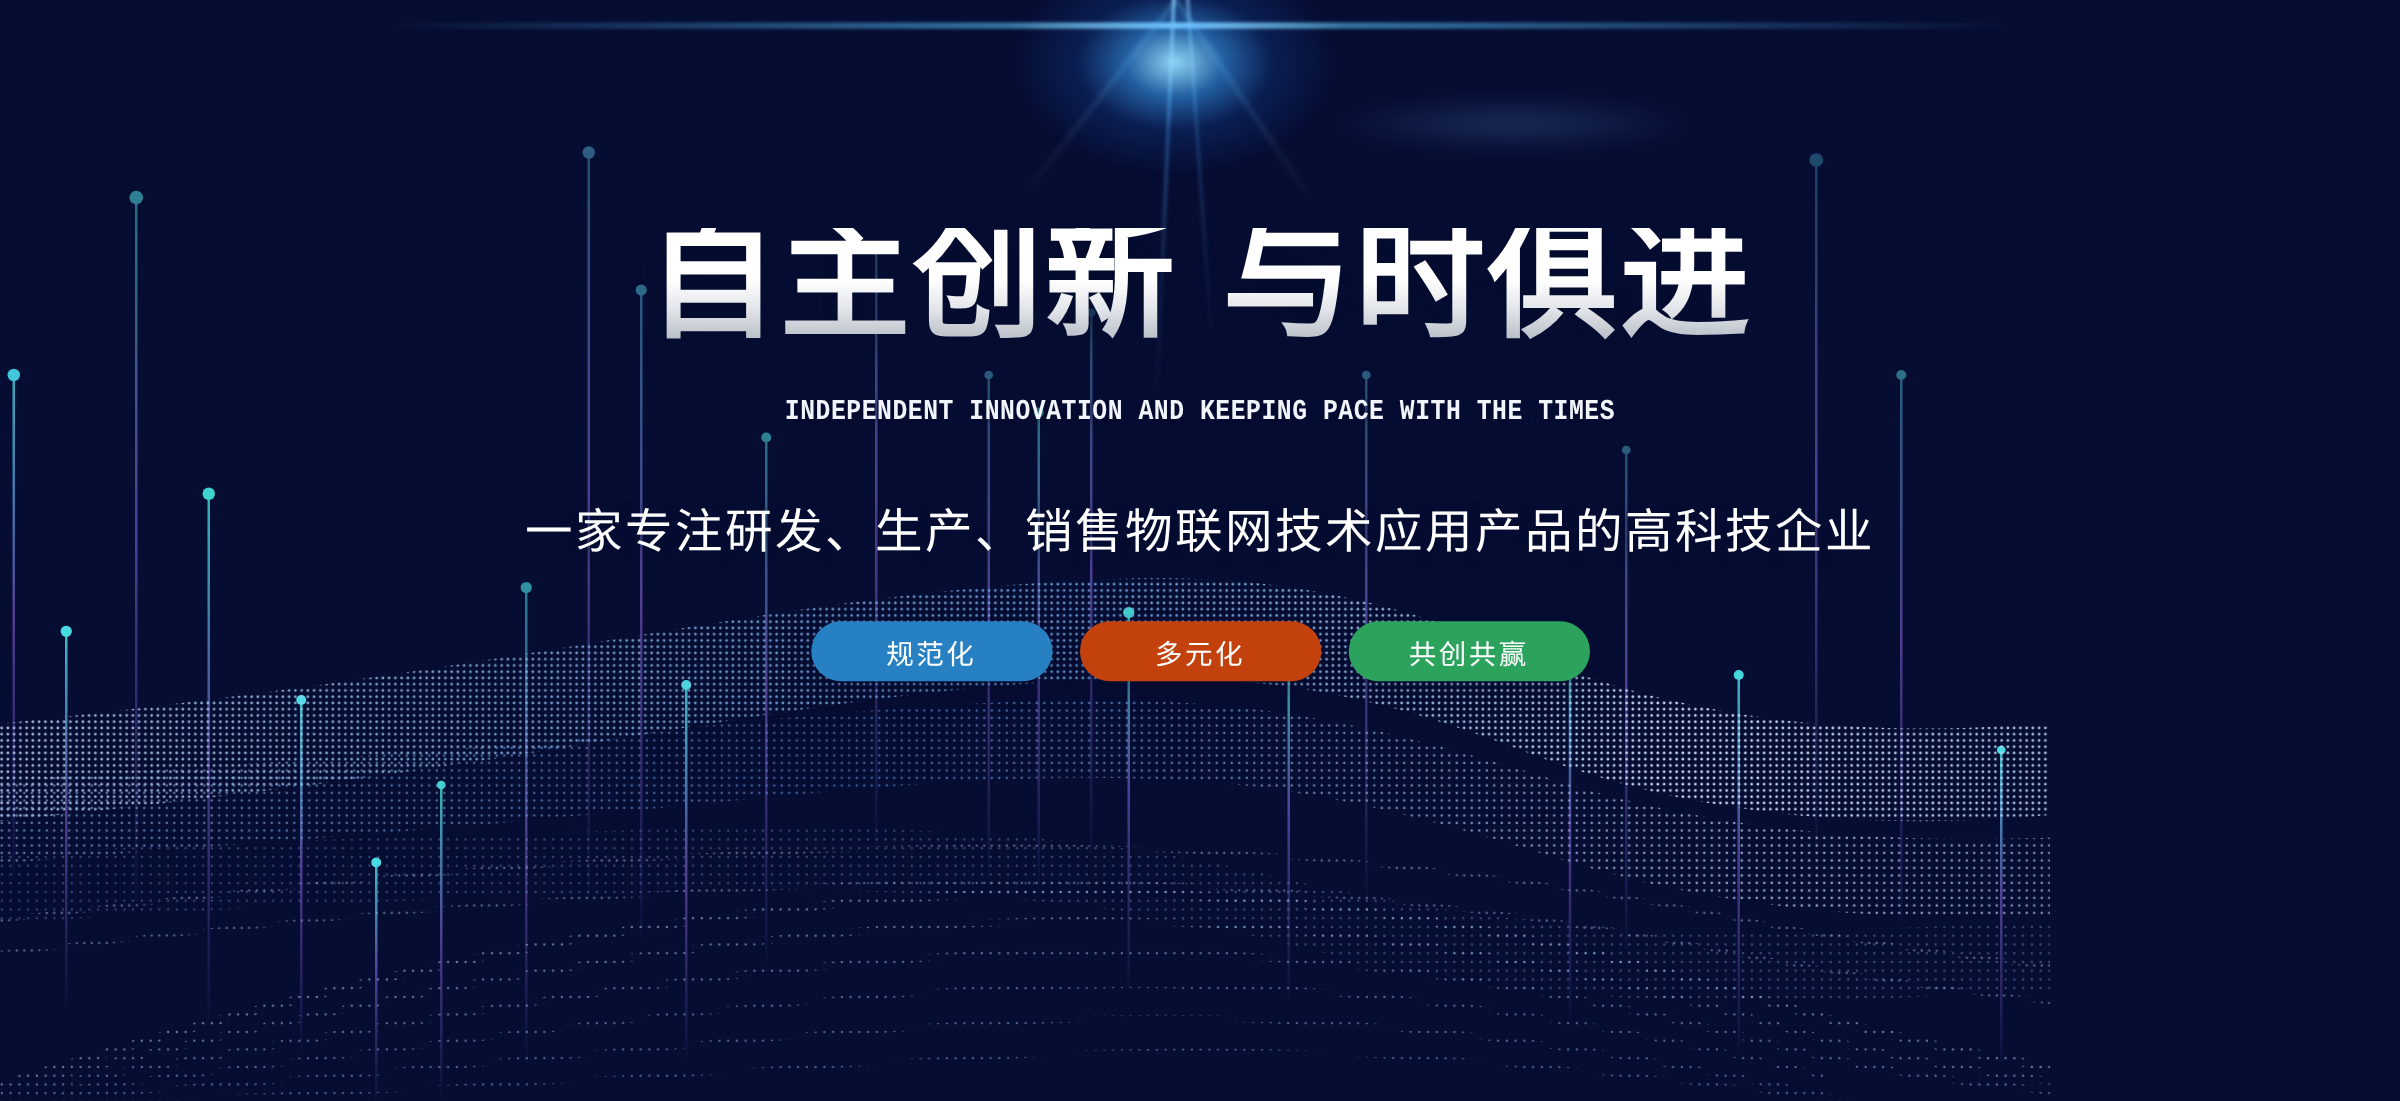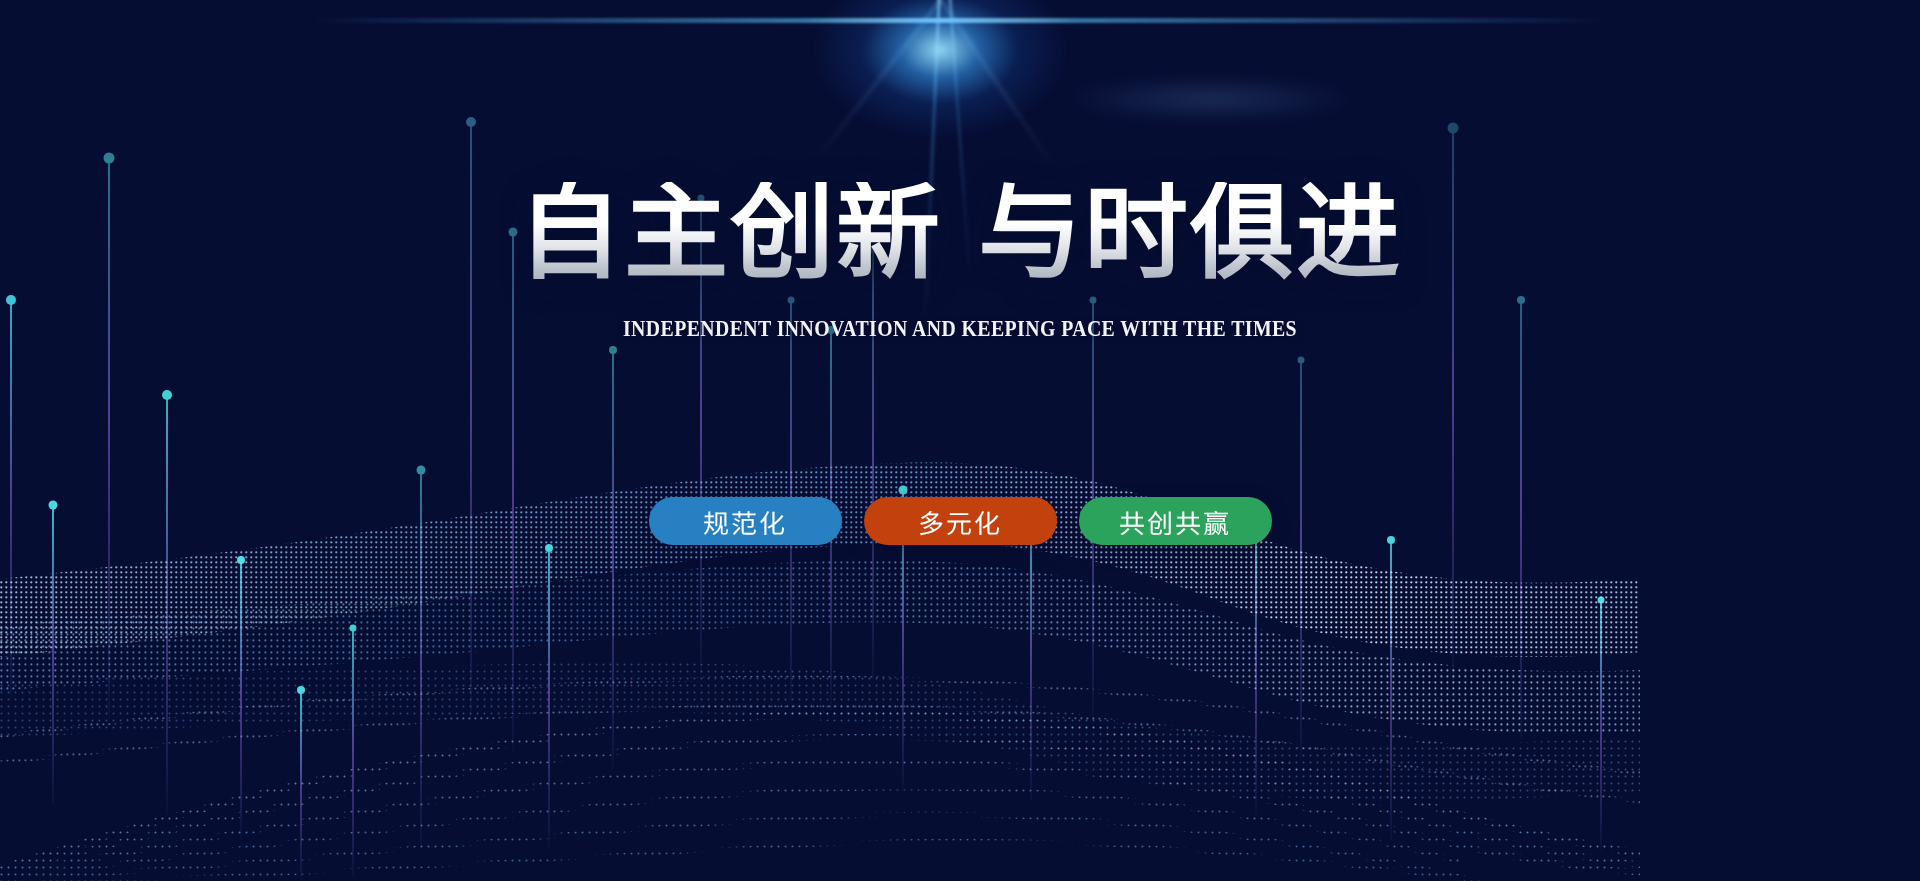--- a/index.html
+++ b/index.html
@@ -3,21 +3,21 @@
 <meta charset="utf-8">
 <title>Banner</title>
 <style>
   html,body{margin:0;padding:0;background:#060d33;}
   *{box-sizing:border-box;}
 
   .stage{
     position:relative;
     width:1640px;height:881px;
     overflow:hidden;
-    font-family:Liberation Serif, serif;
+    font-family:Liberation Mono, monospace;
     background:
       radial-gradient(ellipse 1100px 520px at 50% -6%, rgba(40,110,210,0.55) 0%, rgba(20,55,140,0.20) 45%, rgba(0,0,0,0) 72%),
       radial-gradient(ellipse 1500px 700px at 50% 118%, #27388c 0%, #1b2a६d 40%, rgba(0,0,0,0) 78%),
       linear-gradient(180deg,#0a1240 0%,#0c1748 26%,#101d55 48%,#16255f 66%,#1d2d70 84%,#22327a 100%);
   }
 
   
   .flare-core{
     position:absolute;left:940px;top:-40px;width:260px;height:180px;
     transform:translateX(-50%);
@@ -102,21 +102,21 @@
     white-space:nowrap;
   }
 
   .pills{
     position:absolute;left:0;top:497px;width:1920px;
     display:flex;justify-content:center;gap:22px;
   }
   .pill{
     width:193px;height:48px;border-radius:24px;
     display:flex;align-items:center;justify-content:center;
-    color:#ffffff;font-size:26px;letter-spacing:2px;
+    color:#ffffff;font-size:22px;letter-spacing:2px;
     box-shadow:0 6px 18px rgba(0,10,40,0.35);
     cursor:pointer;user-select:none;
   }
 </style>
 </head>
 <body>
 
 <div class="stage">
 
   <div>
@@ -339,20 +339,21 @@
   </div>
 
   <div class="content">
 
     <div class="title">
       <span>自主创新</span><span class="gap"></span><span>与时俱进</span>
     </div>
 
     <div class="subtitle-en">INDEPENDENT INNOVATION AND KEEPING PACE WITH THE TIMES</div>
 
+    <div class="tagline">一家专注研发、生产、销售物联网技术应用产品的高科技企业</div>
 
     <div class="pills" id="pill-row">
         <div class="pill" style="background: rgb(38, 128, 194);">
           <span>规范化</span>
         </div>
         <div class="pill" style="background: #c2410c;">
           <span>多元化</span>
         </div>
         <div class="pill" style="background: rgb(43, 163, 93);">
           <span>共创共赢</span>

